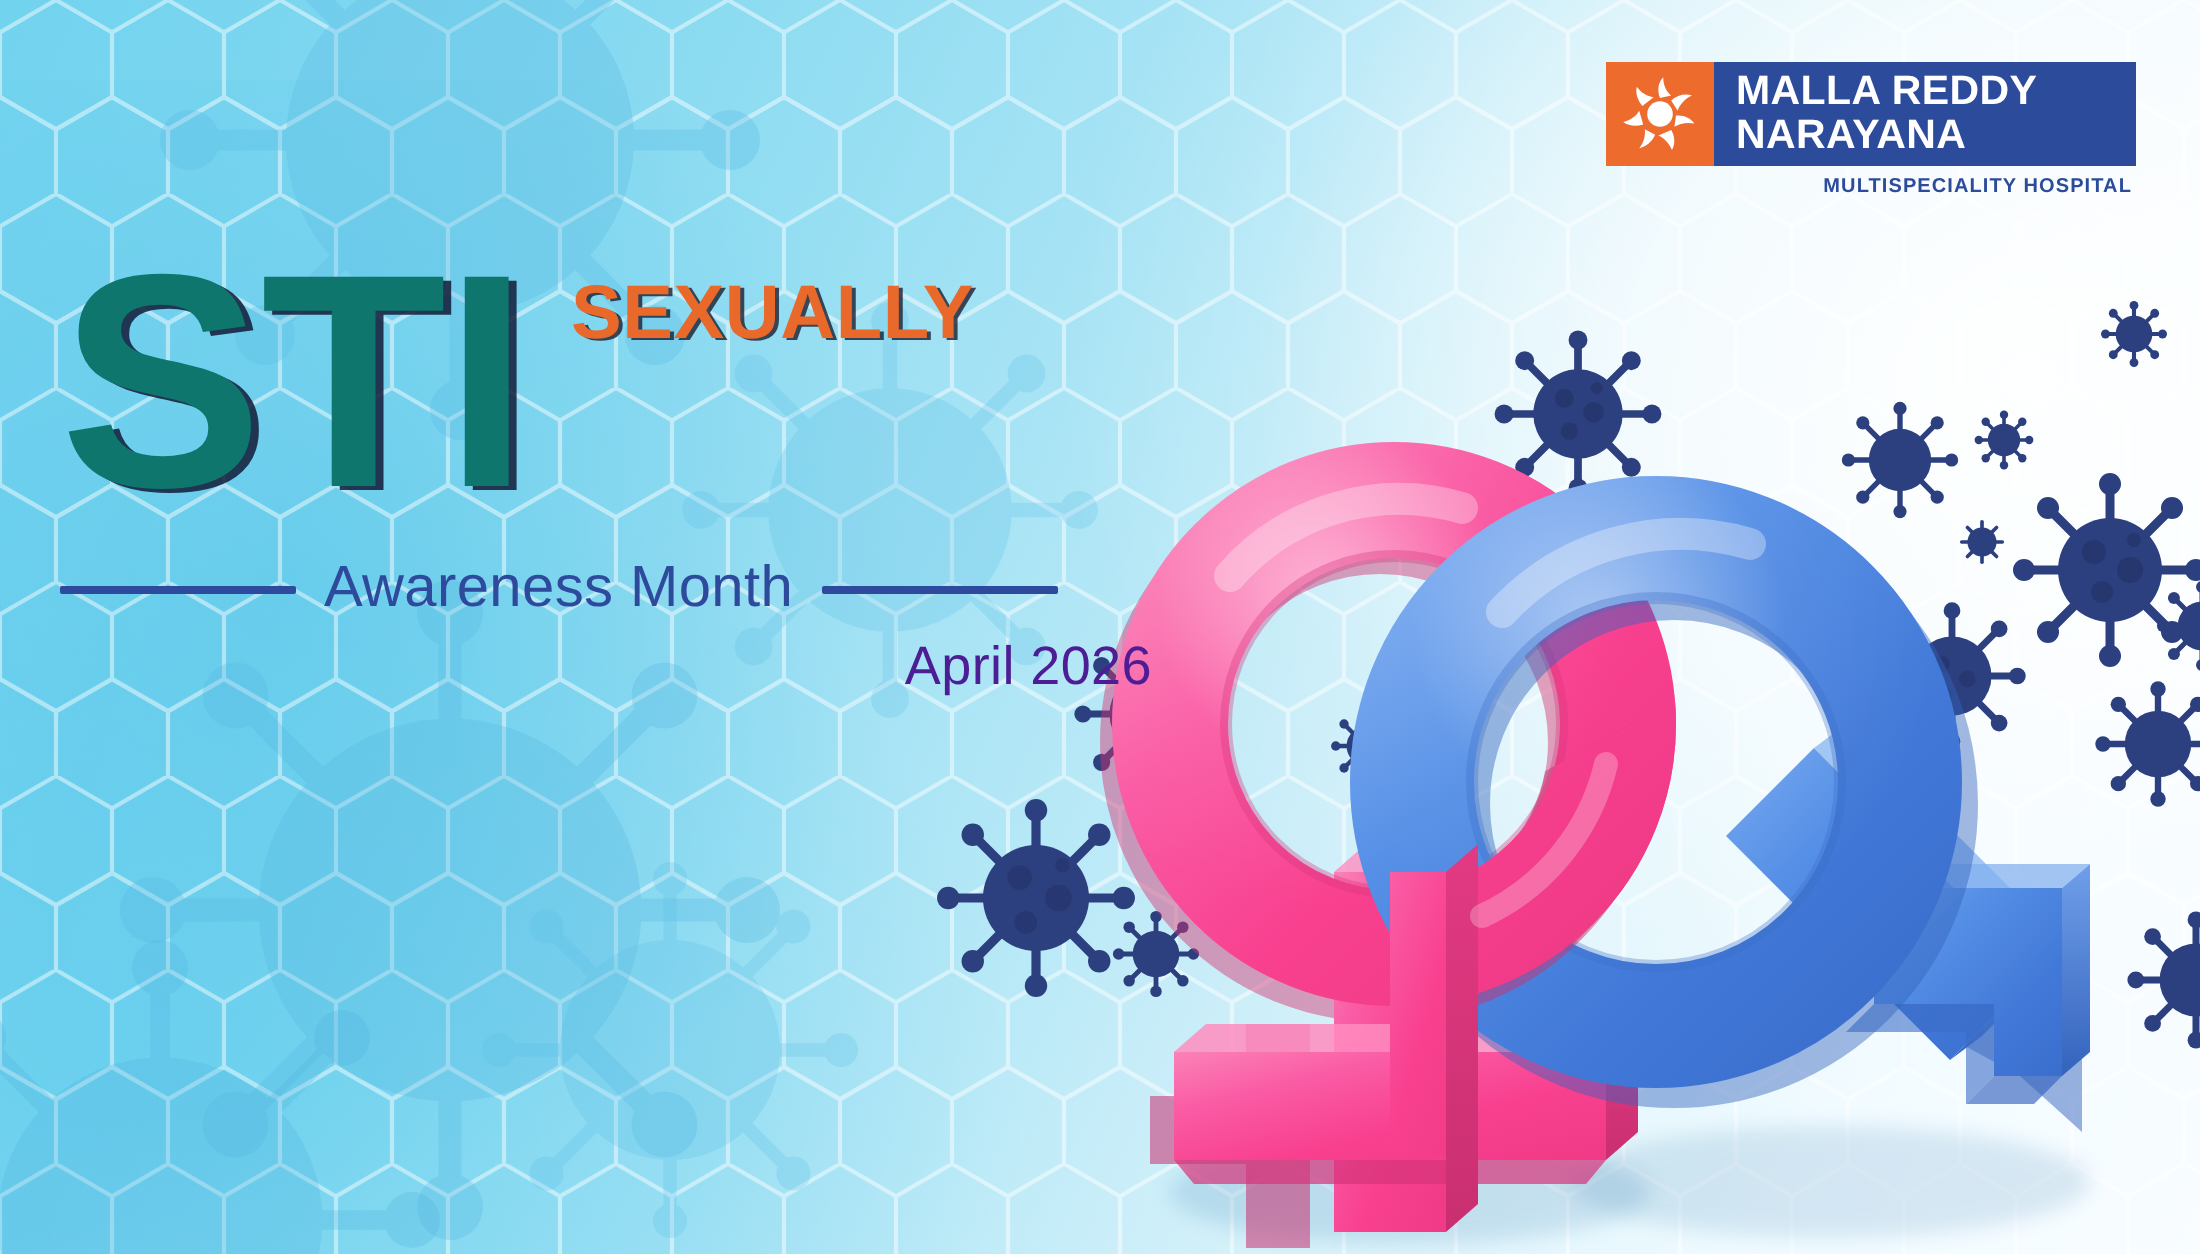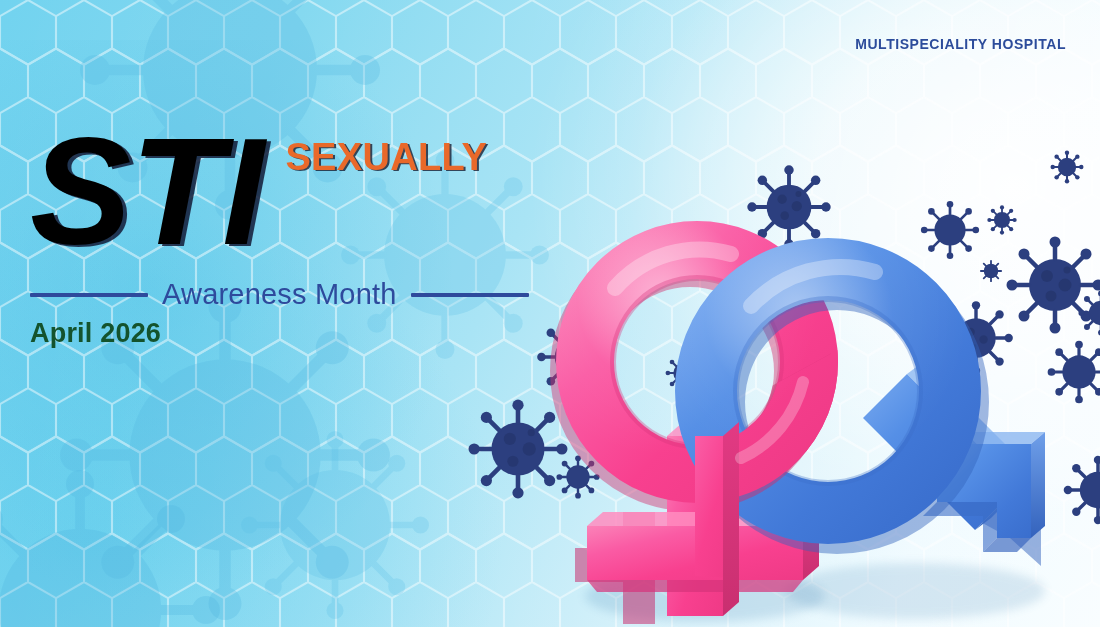--- a/index.html
+++ b/index.html
@@ -57,33 +57,32 @@
     flex:1 1 auto; background:#2c4c9b;
     display:flex; flex-direction:column; justify-content:center;
     padding:2px 10px 3px 11px;
   }
   .logo-line {
     color:#ffffff; font-weight:bold; font-size:20.5px; line-height:1.05;
     letter-spacing:0.2px; white-space:nowrap;
   }
   .logo-sub {
     margin-top:5px; text-align:right; padding-right:2px;
-    color:#2c4c9b; font-weight:bold; font-size:14px; letter-spacing:0.55px;
+    color:#2c4c9b; font-weight:bold; font-size:10px; letter-spacing:0.55px;
     white-space:nowrap;
   }
 
   
   .headline { position:absolute; left:0; top:0; width:620px; height:360px; }
   .title-row { position:absolute; left:30px; top:126px; display:flex; align-items:flex-start; }
   .sti {
-    font-size:152px; font-weight:bold; color:#000000; line-height:0.86;
+    font-size:152px; font-weight:bold; color:#0f766e; line-height:0.86;
     letter-spacing:-1px;
     text-shadow: 4px 2px 0 rgba(18,26,54,0.85);
     font-family:"Liberation Sans", sans-serif;
-    font-style:italic;
   }
   .expand {
     margin-left:22px; margin-top:9px;
     display:flex; flex-direction:column; gap:2px;
   }
   .expand-line {
     font-size:38px; font-weight:bold; color:#e9692a; line-height:1.17;
     letter-spacing:0.3px; white-space:nowrap;
     text-shadow: 2px 1px 0 rgba(25,30,50,0.80);
     font-family:"Liberation Sans", sans-serif;
@@ -91,22 +90,22 @@
   .aw-row {
     position:absolute; left:30px; top:278px; width:550px;
     display:flex; align-items:center; gap:14px;
   }
   .rule { height:4px; background:#2e4a9c; flex:0 0 118px; border-radius:1px; }
   .aw-text {
     font-size:29px; color:#2e4a9c; font-weight:normal; white-space:nowrap;
     letter-spacing:0.2px;
   }
   .month {
-    position:absolute; left:30px; top:318px; width:546px; text-align:left;
-    font-size:27px; color:#14532d; letter-spacing:0.2px;font-weight:bold;
+    position:absolute; left:30px; top:318px; width:546px; text-align:right;
+    font-size:27px; color:#4c1d95; letter-spacing:0.2px;
   }
 
   
   .symbols { position:absolute; left:545px; top:196px; width:520px; height:431px; }
   .symbols svg { display:block; }
 </style>
 </head>
 <body>
 
 <div class="banner">
@@ -764,20 +763,40 @@
         <circle cx="152" cy="166" r="112" fill="none" stroke="url(#pinkHi)" stroke-width="58"></circle>
         <path d="M122 240 L178 240 L178 420 L122 420 Z" fill="url(#pinkG)"></path>
         <path d="M178 240 L194 226 L194 406 L178 420 Z" fill="url(#pinkSide)"></path>
 
         <path d="M196 262 A112 112 0 0 0 258 186" fill="none" stroke="#ffffff" stroke-width="12" opacity="0.25" stroke-linecap="round"></path>
       </g>
     </svg>
   </div>
 
   <div class="logo">
+    <div class="logo-row">
+      <div class="logo-mark">
+        <svg width="40" height="40" viewBox="0 0 100 100" aria-hidden="true">
+          <g fill="#ffffff">
+            <circle cx="50" cy="50" r="16"></circle>
+            <path d="M50 30 C46 20 48 10 54 4 C54 14 58 22 64 27 Z"></path>
+            <path d="M64 33 C72 26 82 24 90 27 C81 31 75 38 72 46 Z"></path>
+            <path d="M70 52 C80 51 88 55 93 62 C83 60 75 62 68 66 Z"></path>
+            <path d="M64 70 C69 78 69 88 65 95 C61 86 55 80 48 77 Z"></path>
+            <path d="M44 76 C40 85 32 91 24 93 C30 85 32 77 31 69 Z"></path>
+            <path d="M29 63 C20 66 11 65 4 60 C13 58 20 53 24 46 Z"></path>
+            <path d="M28 40 C22 33 19 24 21 16 C27 24 34 28 42 29 Z"></path>
+          </g>
+        </svg>
+      </div>
+      <div class="logo-name">
+        <div class="logo-line">MALLA REDDY</div>
+        <div class="logo-line">NARAYANA</div>
+      </div>
+    </div>
     <div class="logo-sub">MULTISPECIALITY HOSPITAL</div>
   </div>
 
   <div class="headline">
     <div class="title-row">
       <div class="sti">STI</div>
       <div class="expand">
         <div class="expand-line">SEXUALLY</div>
       </div>
     </div>

